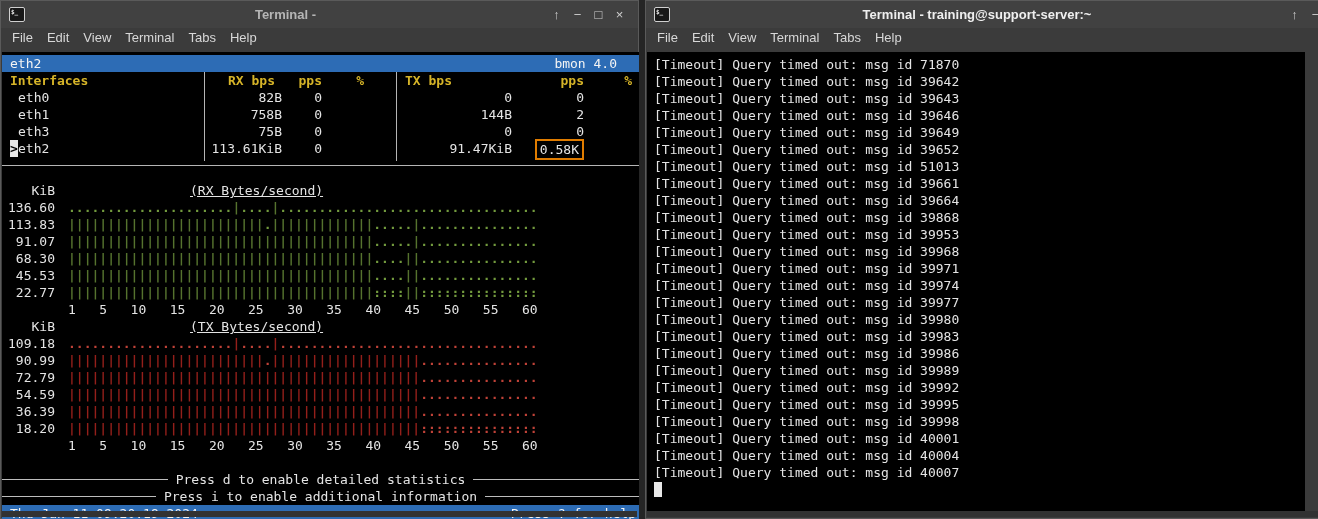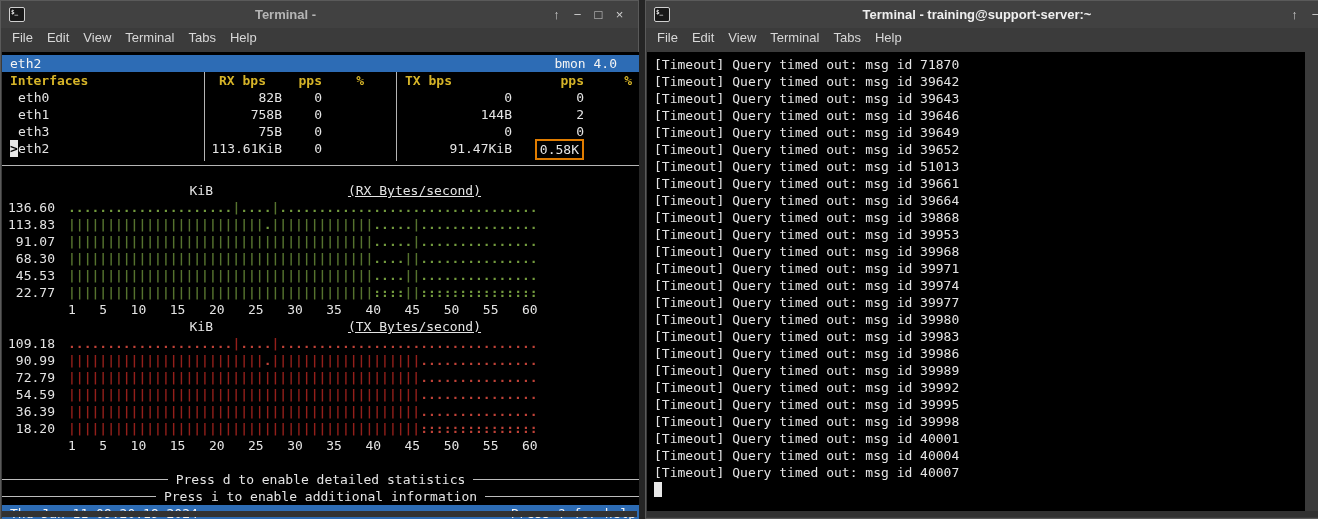--- a/index.html
+++ b/index.html
@@ -38,29 +38,29 @@
   
   .trow { display:grid; grid-template-columns:202px 80px 40px 72px 118px 72px 48px; }
   .trow .c { white-space:pre; }
   .c-name { padding-left:8px; }
   .marker { display:inline-block; width:8px; }
   .marker.sel { background:#e8e8e8; color:#000; font-weight:bold; }
   .c-r { text-align:right; padding-right:2px; }
   .c-rxpct { text-align:right; padding-right:32px; }
   .vline { border-left:1px solid #b5b5b5; }
   .hdr .c { font-weight:bold; }
-  .hdr .c-rxbps { text-align:left; padding-left:14px; }
+  .hdr .c-rxbps { text-align:center; padding-left:14px; }
   .hdr .c-txbps { text-align:left; padding-left:8px; }
   .sep-row { height:17px; }
   .sep-row .hline { border-top:1px solid #b5b5b5; margin-top:8px; }
   .pps-box { display:inline-block; border:2px solid #e07c00; padding:0 3px;
              position:relative; top:-1px; }
 
   
-  .g-title-row { display:flex;justify-content:center; }
+  .g-title-row { display:flex; }
   .g-unit { width:58px; text-align:right; padding-right:5px; }
   .g-title { margin-left:130px;text-decoration:underline; }
   .g-line, .g-axis { display:flex; }
   .g-ylabel { width:58px; text-align:right; padding-right:5px; }
   .g-chars { margin-left:8px; white-space:pre; font-weight:bold; }
   .g-xaxis { margin-left:8px; white-space:pre; }
 
   
   .hint-line { display:flex; align-items:center; }
   .hint-line .dash { flex:1; border-top:1px solid #bdbdbd; }

